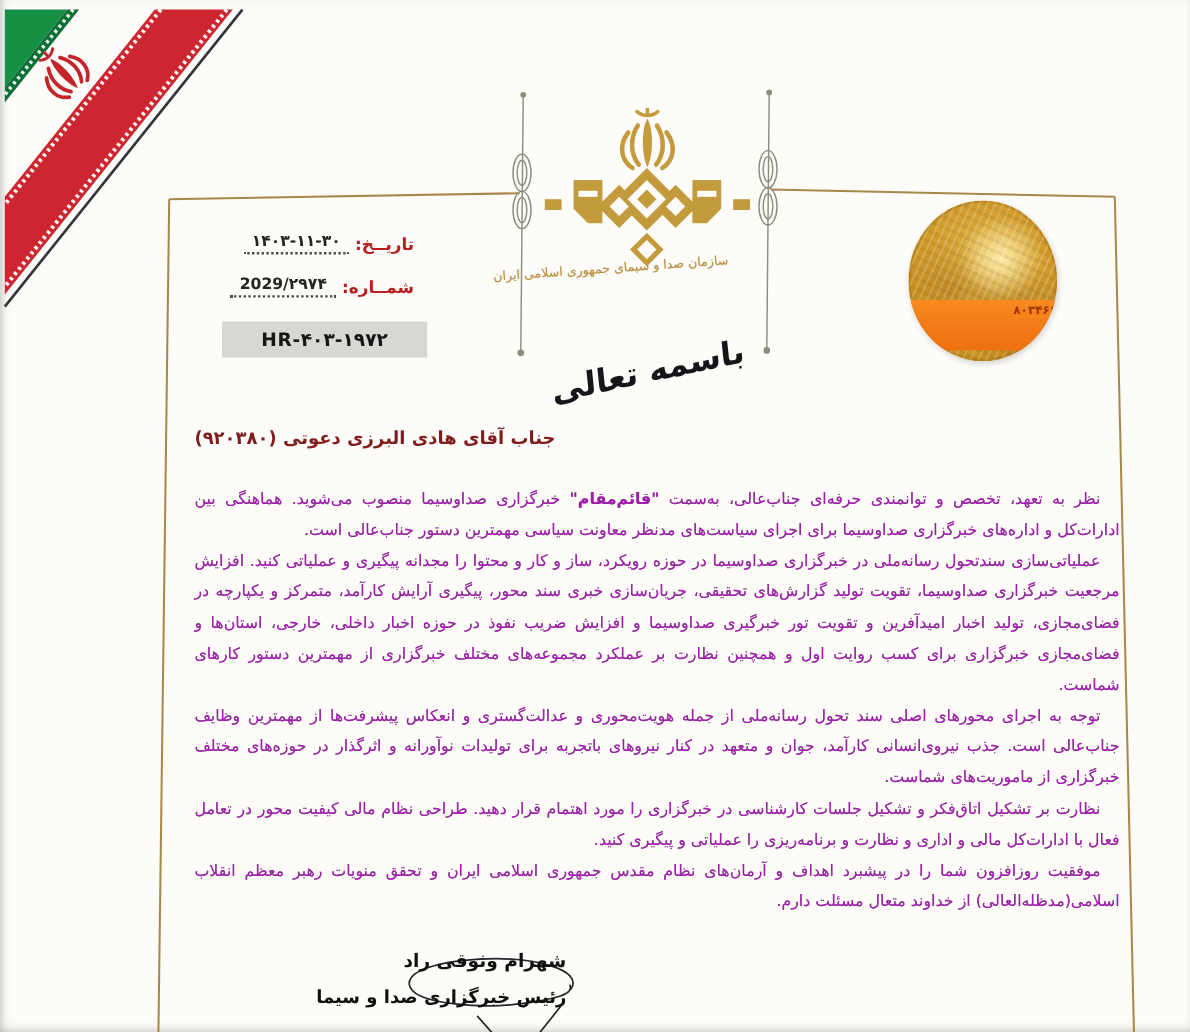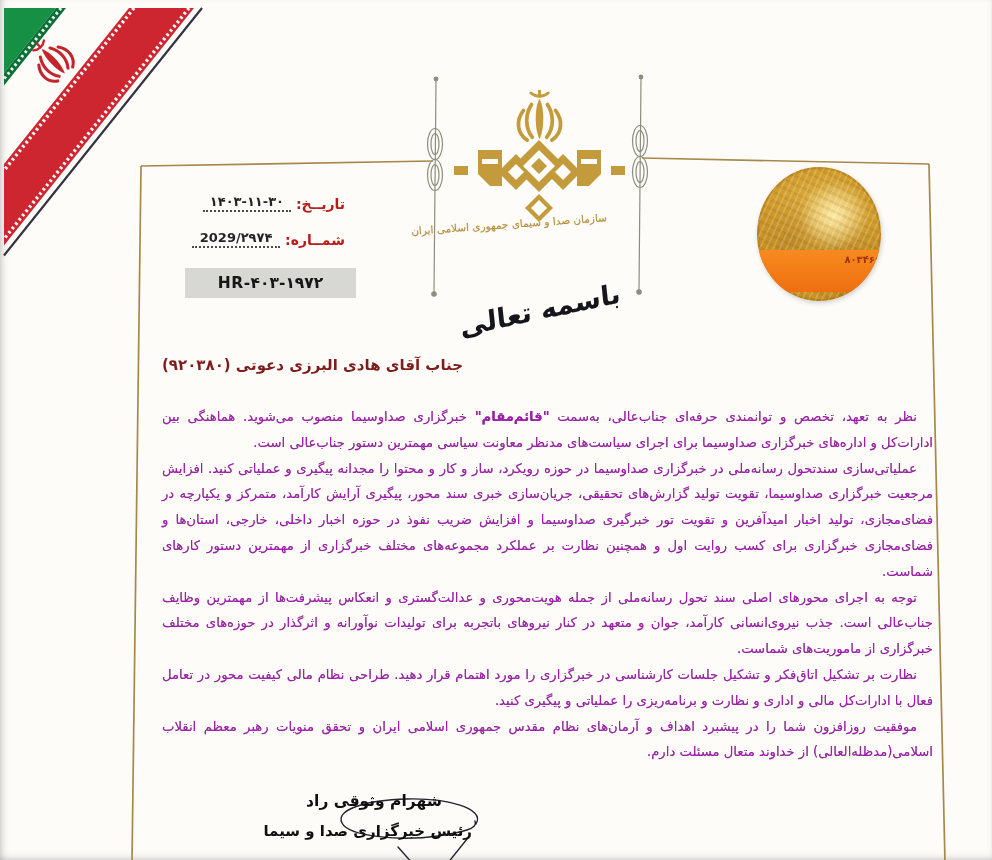--- a/index.html
+++ b/index.html
@@ -93,21 +93,21 @@
   }
   .letter-body {
     right:59px; left:162px; top:404px; text-align:justify;
     font-size:13.2px; line-height:25.8px; color:#a21caf;
     text-shadow:0 0 .4px rgba(0,0,0,.45);
   }
   .letter-body p { text-indent:16px; }
   .letter-body b { font-weight:bold; }
 
   
-  .signature { left:276px; top:792px; width:196px; text-align:center; color:#101010; }
+  .signature { left:276px; top:792px; width:196px; text-align:right; color:#101010; }
   .sig-name  { font-size:15.5px; font-weight:bold; margin-bottom:12px; white-space:nowrap; }
   .sig-title { font-size:15px;  font-weight:bold; white-space:nowrap; }
 </style>
 </head>
 <body>
 
 <div class="page">
 
   <svg width="0" height="0" style="position:absolute">
     <defs>

